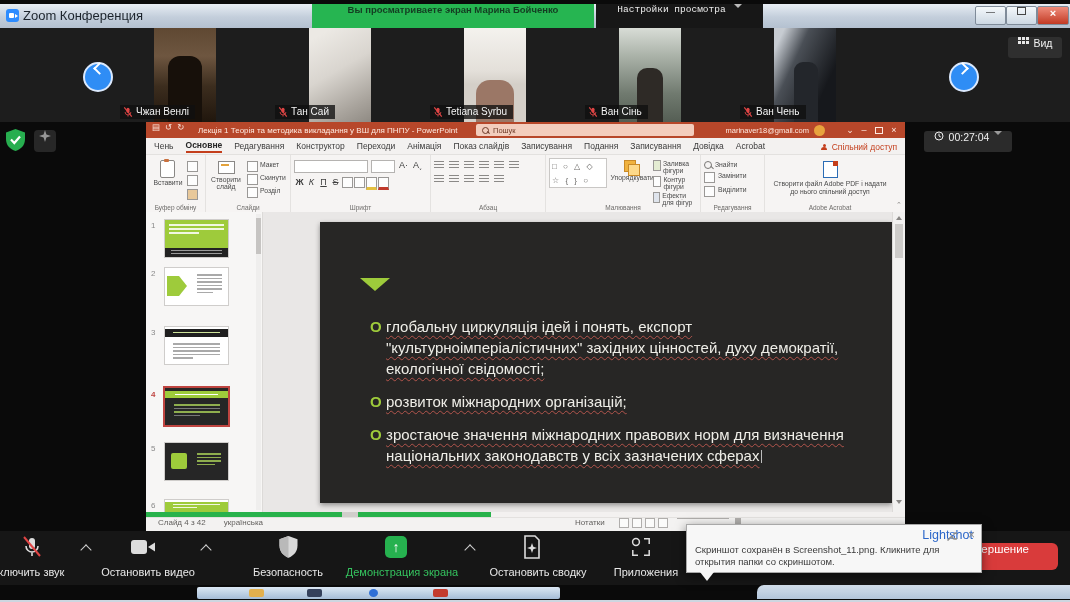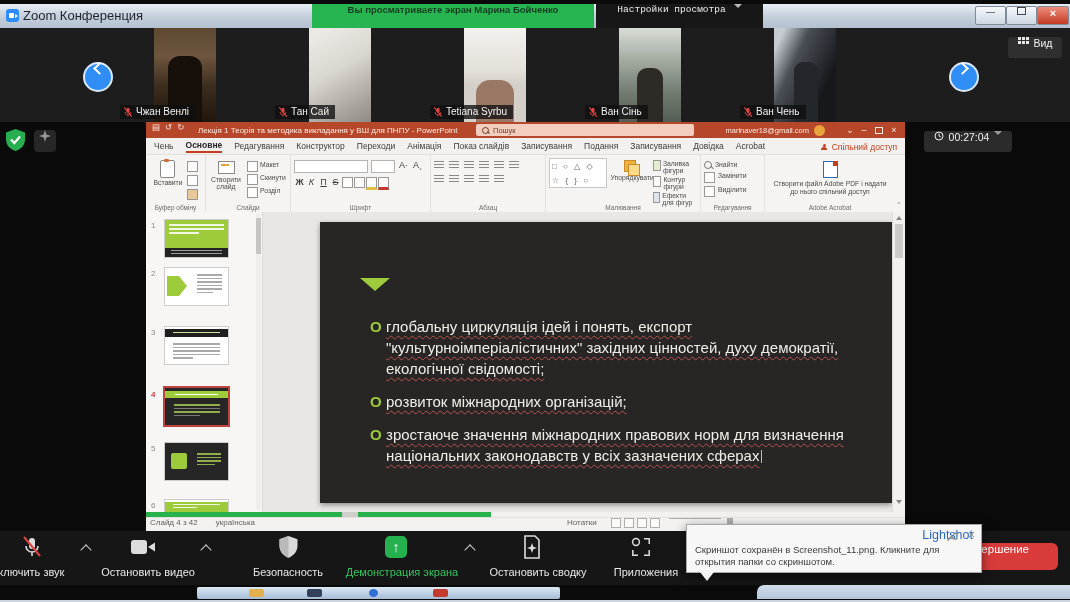--- a/index.html
+++ b/index.html
@@ -524,21 +524,21 @@
         <span class="sarr" style="top:4px;border-bottom:4px solid #8a8886"></span>
         <span class="abs" style="left:2px;top:12px;width:8px;height:34px;background:#cdcbc9"></span>
         <span class="sarr" style="top:288px;border-top:4px solid #8a8886"></span>
       </div>
     </div>
 
     <div class="abs greenline"></div>
     <div class="abs ghandle"></div>
 
     <div class="abs flex statusbar">
-      <span style="margin-left:4px">Слайд 4 з 42</span>
+      <span style="margin-left:12px">Слайд 4 з 42</span>
       <span style="margin-left:18px">українська</span>
       <span style="margin-left:312px">Нотатки</span>
       <span class="flex" style="margin-left:14px">
         <span class="svic"></span>
         <span class="svic"></span>
         <span class="svic"></span>
         <span class="svic"></span>
         <span style="width:52px;height:1px;background:#b0aeac;margin:0 6px"></span>
         <span class="svic" style="border:none;background:#b0aeac;width:6px;height:6px"></span>
       </span>

